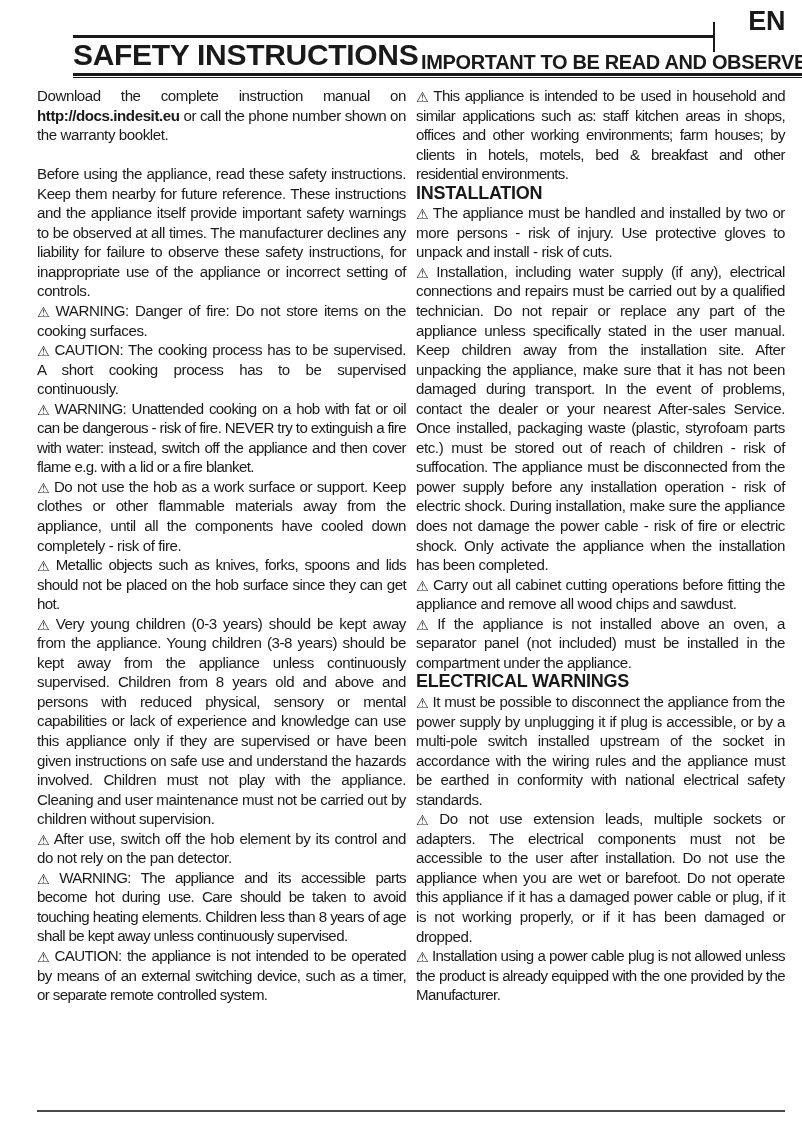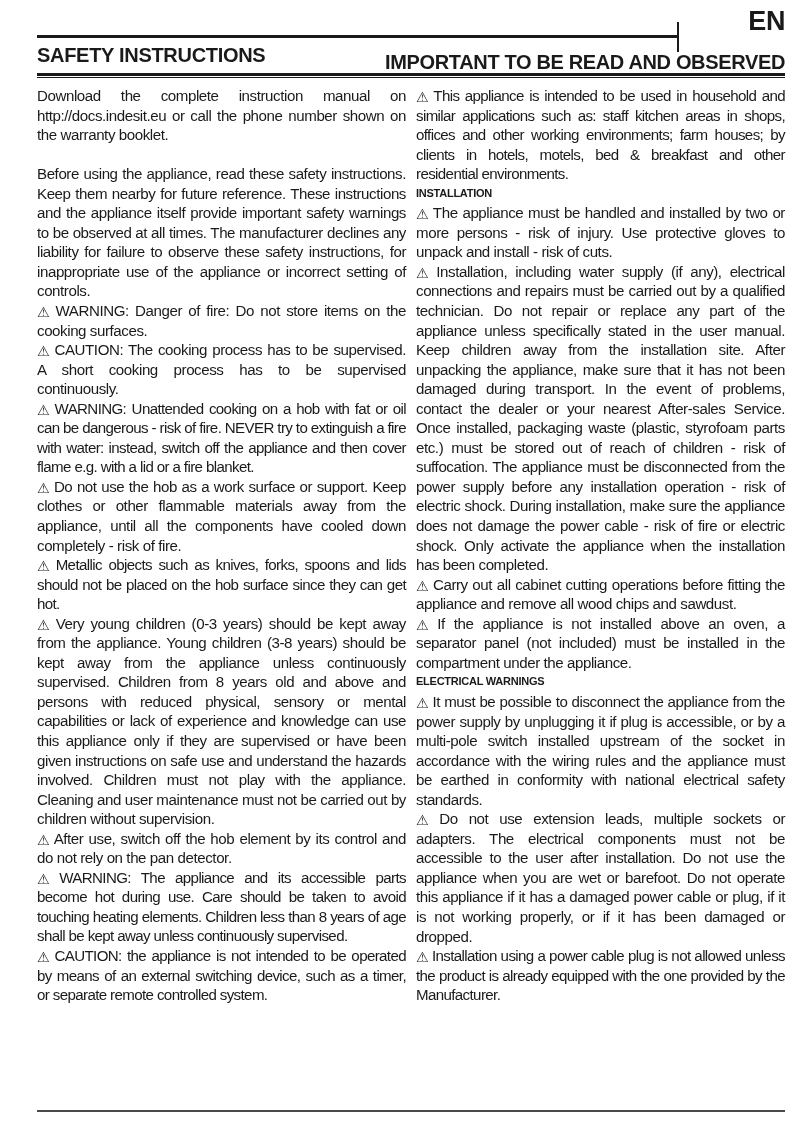--- a/index.html
+++ b/index.html
@@ -22,20 +22,21 @@
     left: 37px;
     top: 0;
     width: 748px;
     height: 1134px;
   }
 
   
   .header {
     position: relative;
     height: 62px;
+    margin-left: 36px;
   }
   .rule-top {
     position: absolute;
     left: 0;
     top: 35px;
     width: 640px;
     height: 3px;
     background: #1a1a1a;
   }
   .rule-tick {
@@ -60,21 +61,21 @@
     position: absolute;
     left: 0;
     top: 40px;
     width: 748px;
     height: 32px;
   }
   .title-left {
     position: absolute;
     left: 0;
     top: 0;
-    font-size: 20px;
+    font-size: 30px;
     font-weight: bold;
     letter-spacing: -0.3px;
     line-height: 30px;
     white-space: nowrap;
   }
   .title-right {
     position: absolute;
     right: 0;
     top: 8px;
     font-size: 20px;
@@ -125,25 +126,25 @@
     line-height: 19.55px;
     text-align: justify;
     text-justify: inter-word;
     hyphens: none;
     color: #1a1a1a;
   }
   p.tight { letter-spacing: -0.42px; }
   p.tighter { letter-spacing: -0.62px; }
   p.gap-after { margin-bottom: 19.5px; }
 
-  .bold { font-weight: normal; margin-top: 24px; }
+  .bold { font-weight: bold; margin-top: 24px; }
 
   h3.section {
     margin: 0;
-    font-size: 11px;
+    font-size: 18px;
     line-height: 19.55px;
     font-weight: bold;
     letter-spacing: -0.25px;
     color: #1a1a1a;
   }
 
   .warn {
     font-size: 14.2px;
     line-height: 1;
     display: inline-block;

